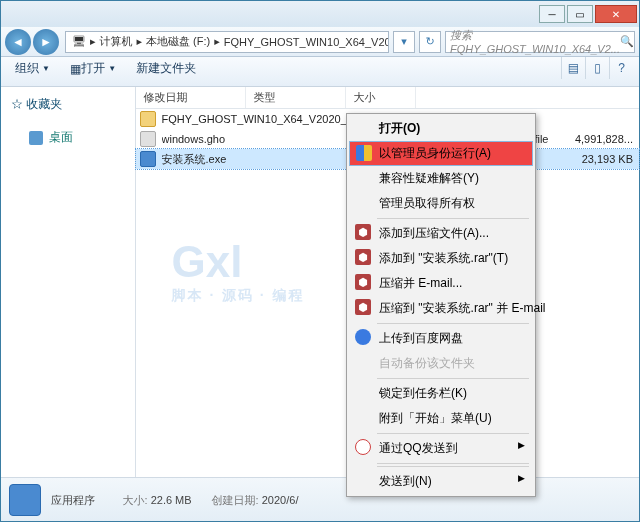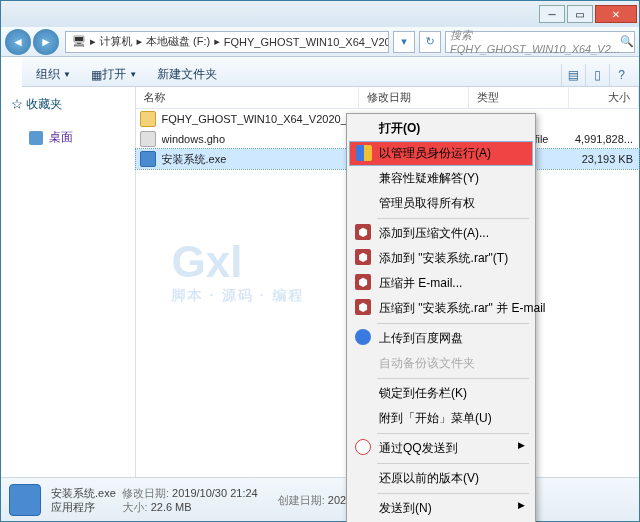--- a/index.html
+++ b/index.html
@@ -8,37 +8,37 @@
   .titlebar { height: 26px; background: linear-gradient(#e8f0f7,#d7e6f2); display: flex; align-items: center; justify-content: flex-end; padding: 0 2px; }
   .winbtn { width: 26px; height: 18px; margin-left: 2px; border: 1px solid #8aa; background: #e9f2f8; font-size: 10px; display: flex; align-items: center; justify-content: center; cursor: pointer; }
   .winbtn.close { background: #e05a4a; color: #fff; border-color: #b03a2a; width: 42px; }
   .navbar { height: 30px; background: linear-gradient(#f6fafd,#e4eef7); display: flex; align-items: center; padding: 0 4px; border-bottom: 1px solid #b8c8d8; }
   .navarrow { width: 26px; height: 26px; border-radius: 50%; background: radial-gradient(#6fb3e0,#3a7aaf); margin-right: 2px; display: flex; align-items: center; justify-content: center; color: #fff; font-size: 12px; }
   .breadcrumb { flex: 1; height: 22px; border: 1px solid #a8b8c8; background: #fff; display: flex; align-items: center; font-size: 11px; color: #333; padding: 0 4px; margin: 0 4px; overflow: hidden; white-space: nowrap; }
   .breadcrumb span { margin: 0 2px; }
   .refreshbtn { width: 22px; height: 22px; border: 1px solid #a8b8c8; background: #fff; margin-right: 4px; display:flex; align-items:center; justify-content:center; font-size:11px; color:#3a7aaf; }
   .searchbox { width: 190px; height: 22px; border: 1px solid #a8b8c8; background: #fff; display: flex; align-items: center; padding: 0 4px; color: #888; font-size: 11px; font-style: italic; }
   .searchbox .sicon { margin-left: auto; font-style: normal; color:#666; }
-  .toolbar { height: 30px; background: linear-gradient(#f8fbfe,#e6eff8); border-bottom: 1px solid #c8d4e0; display: flex; align-items: flex-end; font-size: 12px; color: #1a3a5a; padding: 0 6px; margin-left: 21px; }
+  .toolbar { height: 30px; background: linear-gradient(#f8fbfe,#e6eff8); border-bottom: 1px solid #c8d4e0; display: flex; align-items: flex-start; font-size: 12px; color: #1a3a5a; padding: 0 6px; }
   .toolbtn { padding: 3px 8px; margin-right: 4px; cursor: pointer; display:flex; align-items:center; }
   .toolbtn .drop { font-size: 8px; margin-left: 3px; }
   .toolright { margin-left: auto; display: flex; }
   .iconbtn { width: 24px; height: 22px; border-left: 1px solid #cdd9e4; display:flex; align-items:center; justify-content:center; font-size:12px; color:#3a6a9a; }
   .body { display: flex; height: 390px; position: relative; }
   .sidebar { width: 150px; border-right: 1px solid #d8e0e8; padding: 6px 0; font-size: 12px; background:#fff; }
   .favhdr { padding: 3px 10px; color: #0c4a6e; }
-  .favitem { padding: 3px 10px 3px 28px; color: #4c1d95; display:flex; align-items:center; }
+  .favitem { padding: 3px 10px 3px 28px; color: #0f766e; display:flex; align-items:center; }
   .favicon { width:14px; height:14px; margin-right:6px; background:#5a9ad0; border-radius:2px; display:inline-block; }
   .filepane { flex: 1; background: #fff; position: relative; }
   .colhdr { height: 22px; border-bottom: 1px solid #e0e6ec; display: flex; font-size: 11px; color: #444; }
   .col { padding: 3px 8px; border-right: 1px solid #e8ecf0; }
   .c-name { flex: 1; }
   .c-date { width: 110px; }
   .c-type { width: 100px; }
-  .c-size { width: 70px; text-align: right; }
+  .c-size { width: 70px; }
   .row { height: 20px; display: flex; align-items: center; font-size: 11px; color: #222; padding-left: 4px; }
   .row .ico { width: 16px; height: 16px; margin-right: 6px; background:#f3d27a; border:1px solid #d0a030; border-radius:2px; }
   .row .ico.gho { background:#e0e0e0; border-color:#aaa; }
   .row .ico.exe { background:#4a8ad0; border-color:#2a6ab0; }
   .row .nm { flex: 1; white-space:nowrap; overflow:hidden; }
   .row .dt { width: 110px; }
   .row .tp { width: 100px; }
   .row .sz { width: 70px; text-align: right; padding-right:6px; }
   .row.sel { background: #cde8ff; outline: 1px dotted #5aa0e0; }
   .watermark { position:absolute; top:150px; left:36px; font-size:44px; font-weight:bold; color:rgba(100,160,220,0.25); pointer-events:none; }
@@ -112,21 +112,20 @@
       <div class="favhdr"><span>☆</span> <span>收藏夹</span></div>
       <div style="height:10px"></div>
       <div class="favitem">
           <span class="favicon"></span>
           <span>桌面</span>
         </div>
     </div>
 
     <div class="filepane">
       <div class="colhdr">
-        <div class="col c-name">名称</div>
         <div class="col c-date">修改日期</div>
         <div class="col c-type">类型</div>
         <div class="col c-size">大小</div>
       </div>
 
       <div class="row">
         <span class="ico"></span>
         <span class="nm">FQHY_GHOST_WIN10_X64_V2020_07</span>
         <span class="dt">2020/6/30 11:42</span>
         <span class="tp">文件夹</span>
@@ -166,30 +165,28 @@
     <div class="ctxitem"><span class="cico rar">⬢</span><span>压缩到 "安装系统.rar" 并 E-mail</span></div>
     <div class="ctxsep"></div>
     <div class="ctxitem"><span class="cico bd"></span><span>上传到百度网盘</span></div>
     <div class="ctxitem" style="color:#aaa"><span>自动备份该文件夹</span></div>
     <div class="ctxsep"></div>
     <div class="ctxitem"><span>锁定到任务栏(K)</span></div>
     <div class="ctxitem"><span>附到「开始」菜单(U)</span></div>
     <div class="ctxsep"></div>
     <div class="ctxitem"><span class="cico qq"></span><span>通过QQ发送到</span><span class="arrow">▶</span></div>
     <div class="ctxsep"></div>
-    <div class="ctxitem"><span>还原以前的版本(V)</span></div>
     <div class="ctxsep"></div>
     <div class="ctxitem"><span>发送到(N)</span><span class="arrow">▶</span></div>
 
   </div>
 
   <div class="statusbar">
     <div class="staticon"></div>
     <div class="statcol">
-      <div><span>安装系统.exe</span> &nbsp;<span class="statlabel">修改日期:</span> <span>2019/10/30 21:24</span></div>
       <div><span>应用程序</span> &nbsp;&nbsp;&nbsp;&nbsp;&nbsp;&nbsp;&nbsp;&nbsp;<span class="statlabel">大小:</span> <span>22.6 MB</span></div>
     </div>
     <div class="statcol">
       <div><span class="statlabel">创建日期:</span> <span>2020/6/</span></div>
     </div>
   </div>
 
 </div>
 
 </body></html>

